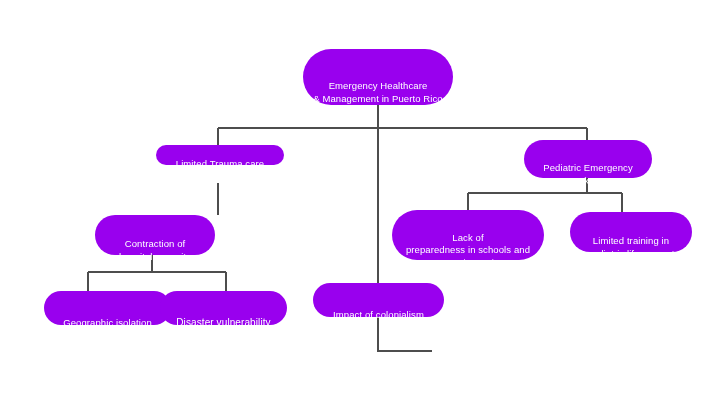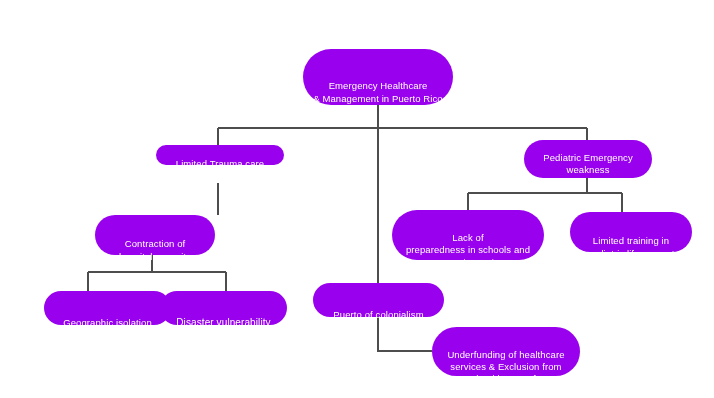--- a/index.html
+++ b/index.html
@@ -41,21 +41,21 @@
     padding: 2px 10px;
     z-index: 2;
   }
   .node .label {
     display: block;
     white-space: pre-line;
     margin-top: 31px;
   }
   .n-root      { left: 303px; top: 49px;  width: 150px; height: 56px; font-size: 9.5px; }
   .n-trauma    { left: 156px; top: 145px; width: 128px; height: 20px; font-size: 9.5px; }
-  .n-pediatric { left: 524px; top: 140px; width: 128px; height: 38px; font-size: 9.5px; align-items: flex-end; }
+  .n-pediatric { left: 524px; top: 140px; width: 128px; height: 38px; font-size: 9.5px; }
   .n-contraction { left: 95px; top: 215px; width: 120px; height: 40px; font-size: 9.5px; }
   .n-lack      { left: 392px; top: 210px; width: 152px; height: 50px; font-size: 9.5px; }
   .n-training  { left: 570px; top: 212px; width: 122px; height: 40px; font-size: 9.5px; }
   .n-geo       { left: 44px;  top: 291px; width: 127px; height: 34px; font-size: 9.5px; }
   .n-disaster  { left: 160px; top: 291px; width: 127px; height: 34px; font-size: 10px; }
   .n-impact    { left: 313px; top: 283px; width: 131px; height: 34px; font-size: 9.5px; }
   .n-underfund { left: 432px; top: 327px; width: 148px; height: 49px; font-size: 9.5px; }
 </style>
 </head>
 <body>
@@ -124,22 +124,17 @@
 
   <div class="node n-geo">
     <span class="label">Geographic isolation</span>
   </div>
 
   <div class="node n-disaster">
     <span class="label">Disaster vulnerability</span>
   </div>
 
   <div class="node n-impact">
-    <span class="label">Puerto of colonialism</span>
+    <span class="label">Impact of colonialism</span>
   </div>
 
-  <div class="node n-underfund">
-    <span class="label">Underfunding of healthcare
-services &amp; Exclusion from
-U.S. healthcare reforms</span>
-  </div>
 
 </div>
 
 </body></html>

